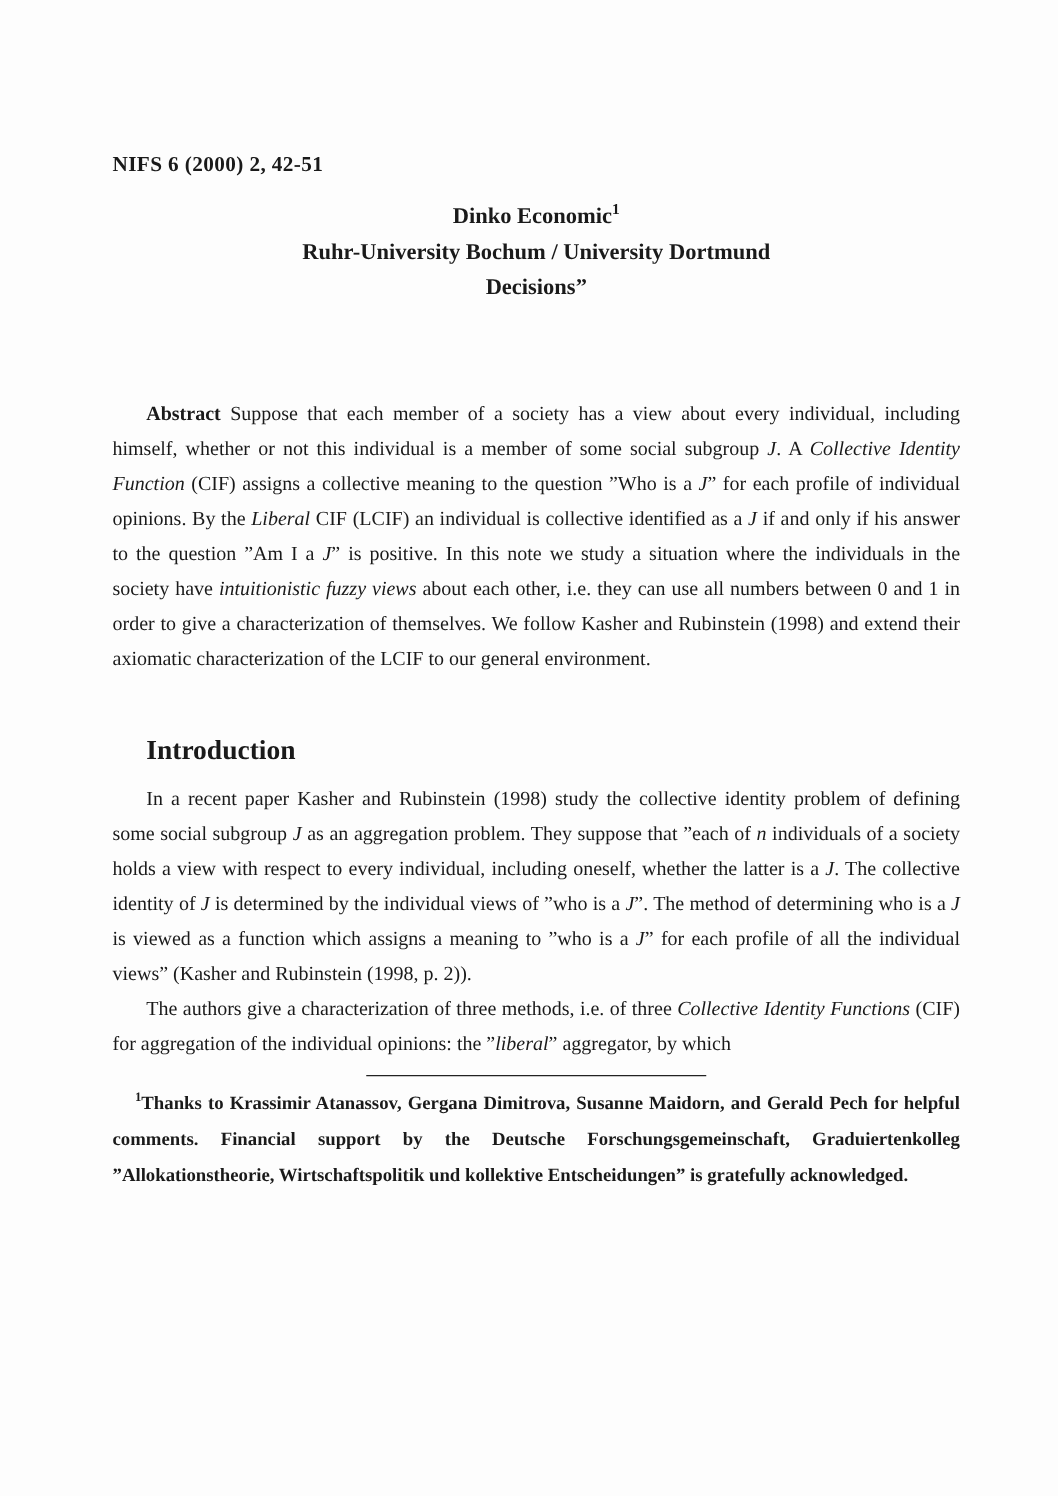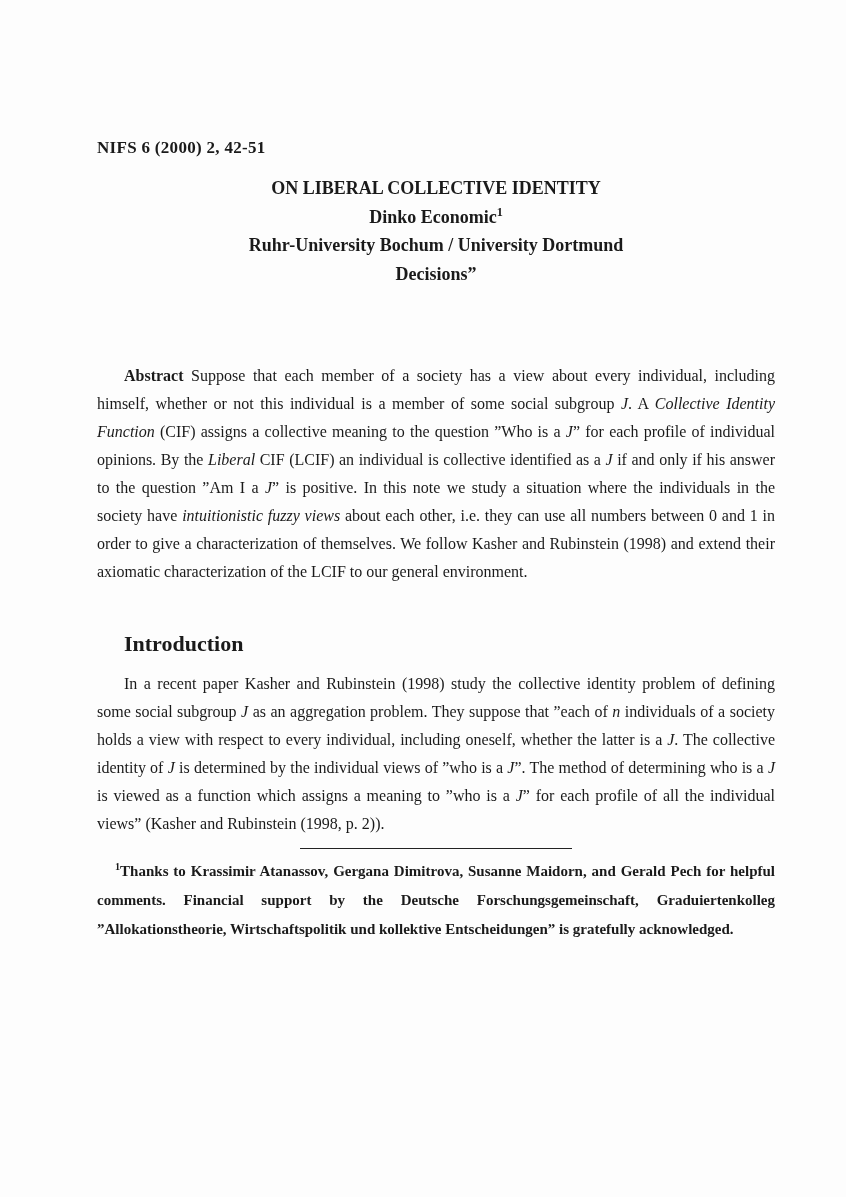--- a/index.html
+++ b/index.html
@@ -13,23 +13,22 @@
     height: 1197px;
     margin: 0 auto;
     background: #fdfdfd;
     color: #1a1a1a;
     font-family: "Liberation Serif", "DejaVu Serif", serif;
     overflow: hidden;
   }
   .content {
     position: absolute;
     left: 90px;
-    top: 16px;
+    top: 0;
     width: 678px;
-    margin-left: 7px;
   }
   .journal-ref {
     margin-top: 122px;
     font-size: 17px;
     font-weight: bold;
     letter-spacing: 0.3px;
   }
   .title-block {
     margin-top: 16px;
     text-align: center;
@@ -84,31 +83,31 @@
 </style>
 </head>
 <body>
 
 <div class="page">
   <div class="content">
 
     <div class="journal-ref">NIFS 6 (2000) 2, 42-51</div>
 
     <div class="title-block">
-      <span class="line">ON LIBERAL COLLECTIVE IDENTITY</span>
       <span class="line"><span>Dinko Economic</span><sup>1</sup></span>
       <span class="line">Ruhr-University Bochum / University Dortmund</span>
       <span class="line">Decisions”</span>
     </div>
 
     <p class="abstract-para"><span class="bf">Abstract</span><span> Suppose that each member of a society has a view about every individual, including himself, whether or not this individual is a member of some social subgroup </span><span class="it">J</span><span>. A </span><span class="it">Collective Identity Function</span><span> (CIF) assigns a collective meaning to the question ”Who is a </span><span class="it">J</span><span>” for each profile of individual opinions. By the </span><span class="it">Liberal</span><span> CIF (LCIF) an individual is collective identified as a </span><span class="it">J</span><span> if and only if his answer to the question ”Am I a </span><span class="it">J</span><span>” is positive. In this note we study a situation where the individuals in the society have </span><span class="it">intuitionistic fuzzy views</span><span> about each other, i.e. they can use all numbers between 0 and 1 in order to give a characterization of themselves. We follow Kasher and Rubinstein (1998) and extend their axiomatic characterization of the LCIF to our general environment.</span></p>
 
     <h2 class="section-heading">Introduction</h2>
 
     <p class="body-para first-body-para"><span>In a recent paper Kasher and Rubinstein (1998) study the collective identity problem of defining some social subgroup </span><span class="it">J</span><span> as an aggregation problem. They suppose that ”each of </span><span class="it">n</span><span> individuals of a society holds a view with respect to every individual, including oneself, whether the latter is a </span><span class="it">J</span><span>. The collective identity of </span><span class="it">J</span><span> is determined by the individual views of ”who is a </span><span class="it">J</span><span>”. The method of determining who is a </span><span class="it">J</span><span> is viewed as a function which assigns a meaning to ”who is a </span><span class="it">J</span><span>” for each profile of all the individual views” (Kasher and Rubinstein (1998, p. 2)).</span></p>
 
+    <p class="body-para"><span>The authors give a characterization of three methods, i.e. of three </span><span class="it">Collective Identity Functions</span><span> (CIF) for aggregation of the individual opinions: the ”</span><span class="it">liberal</span><span>” aggregator, by which</span></p>
 
     <hr class="footnote-rule">
 
     <p class="footnote"><sup>1</sup><span>Thanks to Krassimir Atanassov, Gergana Dimitrova, Susanne Maidorn, and Gerald Pech for helpful comments. Financial support by the Deutsche Forschungsgemeinschaft, Graduiertenkolleg ”Allokationstheorie, Wirtschaftspolitik und kollektive Entscheidungen” is gratefully acknowledged.</span></p>
 
   </div>
 </div>
 
 </body></html>

